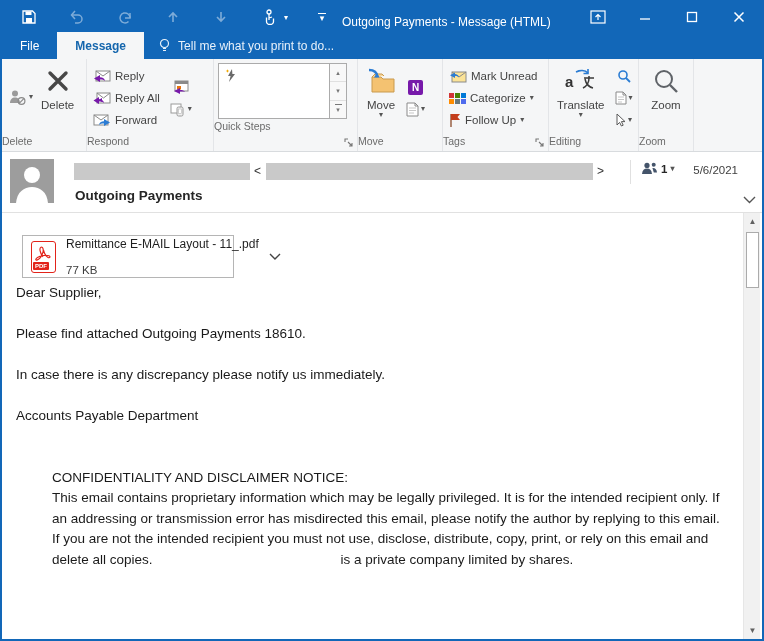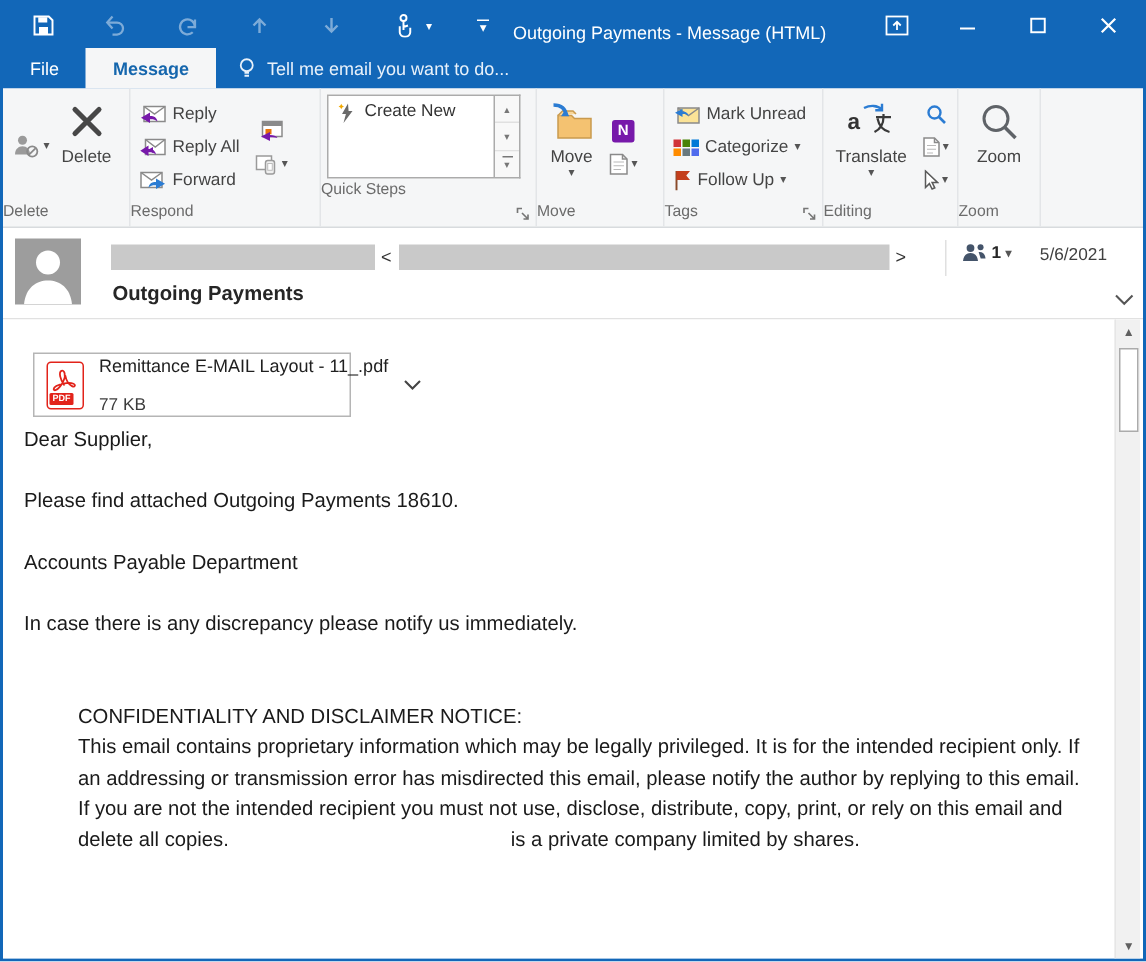--- a/index.html
+++ b/index.html
@@ -158,21 +158,21 @@
   </div>
 
   <div class="tabrow">
     <div class="tab">File</div>
     <div class="tab active">Message</div>
     <div class="tellme">
       <svg width="13" height="15" viewBox="0 0 13 15">
           <circle cx="6.5" cy="5.5" r="4" fill="none" stroke="#E8F1FA" stroke-width="1.2"></circle>
           <path d="M5 10.5h3M5 12.5h3" stroke="#E8F1FA" stroke-width="1.2"></path>
         </svg>
-      <span>Tell me email you want to do...</span>
+      <span>Tell me what you print to do...</span>
     </div>
   </div>
 
   <div class="ribbon">
 
     <div class="rgroup" style="width:85px">
       <div class="rgroup-content">
         <div class="iconbtn" style="height:70px">
           <svg width="19" height="17" viewBox="0 0 19 17">
               <circle cx="7" cy="4.5" r="3" fill="#9A9A9A"></circle>
@@ -245,21 +245,20 @@
       <div class="rgroup-label">Respond</div>
     </div>
 
     <div class="rgroup" style="width:144px">
       <div class="gallery">
         <div class="gallery-box">
           <svg width="12" height="15" viewBox="0 0 12 15">
               <path d="M7 1L3 8h2.6L4 14l6-8H7.4z" fill="#6A6A6A"></path>
               <path d="M2.5 1.2l.6 1.2 1.2.6-1.2.6-.6 1.2-.6-1.2L.7 3l1.2-.6z" fill="#F2A900"></path>
             </svg>
-          <span>Create New</span>
         </div>
         <div class="gallery-scroll">
           <div class="gs">
               <span>▴</span>
             </div>
           <div class="gs">
               <span>▾</span>
             </div>
           <div class="gs">
               <span class="bar"></span>
@@ -452,22 +451,22 @@
       <div class="att-chevron">
         <svg width="12" height="7" viewBox="0 0 12 7">
             <path d="M1 1l5 5 5-5" fill="none" stroke="#444" stroke-width="1.4"></path>
           </svg>
       </div>
     </div>
 
     <div class="bodytext">
       <p>Dear Supplier,</p>
       <p>Please find attached Outgoing Payments 18610.</p>
+      <p>In case there is any discrepancy please notify us immediately.</p>
       <p>Accounts Payable Department</p>
-      <p>In case there is any discrepancy please notify us immediately.</p>
       <div class="spacer-line"></div>
       <p class="nogap">CONFIDENTIALITY AND DISCLAIMER NOTICE:</p>
       <p class="nogap"><span>This email contains proprietary information which may be legally privileged. It is for the intended recipient only. If an addressing or transmission error has misdirected this email, please notify the author by replying to this email. If you are not the intended recipient you must not use, disclose, distribute, copy, print, or rely on this email and delete all copies.</span><span class="redact-inline"></span><span>is a private company limited by shares.</span></p>
     </div>
 
     <div class="scrollbar">
       <div class="sb-btn" style="top:0">
           <span>▲</span>
         </div>
       <div class="sb-thumb"></div>

